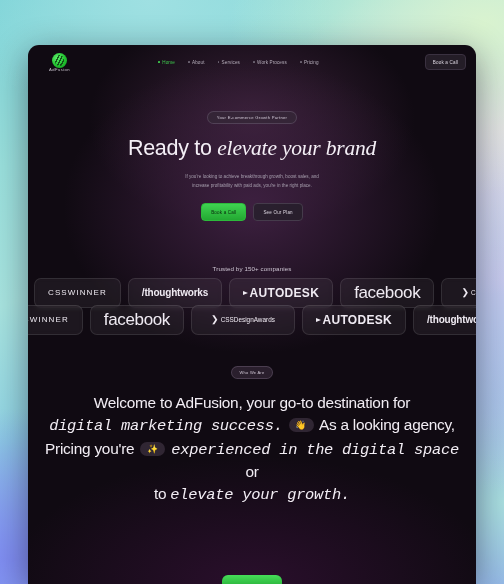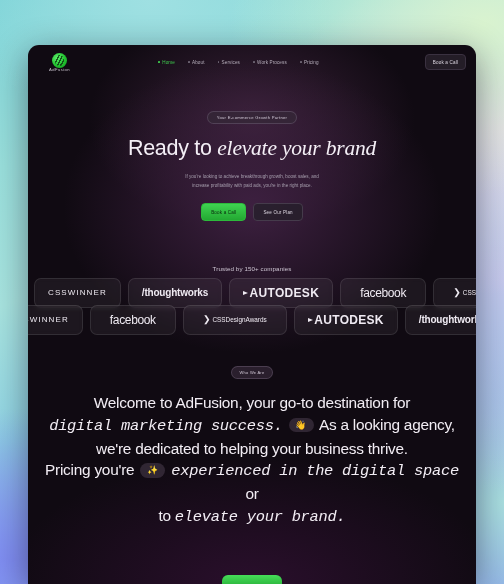--- a/index.html
+++ b/index.html
@@ -87,21 +87,21 @@
   .row.r2 { margin-top:7px; margin-left:-32px; }
   .chip { height:30px; min-width:86px; display:flex; align-items:center; justify-content:center;
     border-radius:7px; background:rgba(255,255,255,.055);
     border:1px solid rgba(255,255,255,.1); color:#efeaf2; flex:0 0 auto; padding:0 13px;
     backdrop-filter:blur(2px); }
   .chip.wide { min-width:104px; }
   .logo-txt { font-size:8.2px; white-space:nowrap; display:flex; align-items:center; gap:2px; }
   .lg-csswinner { font-size:8px; letter-spacing:1.1px; color:#efeaf2; }
   .lg-thought { font-size:10px; font-weight:bold; letter-spacing:-.2px; }
   .lg-autodesk { font-size:12px; font-weight:bold; letter-spacing:.3px; }
-  .lg-fb { font-size:12px; letter-spacing:-.35px; }
+  .lg-fb { font-size:17px; letter-spacing:-.35px; }
   .lg-cda { font-size:6.4px; letter-spacing:0; }
   .tri { width:0;height:0;border-left:5.5px solid #efeaf2;
          border-top:2.6px solid transparent;border-bottom:2.6px solid transparent;
          margin-right:1.5px; }
   .swoosh { font-size:9px; line-height:1; margin-right:2px; }
 
   
   .who { margin-top:30px; text-align:center; padding:0 16px; }
   .who .pill { font-size:4px; padding:3px 8px; }
   .who-copy { margin-top:13px; font-size:15.4px; line-height:1.42; color:#f2edf4;
@@ -225,29 +225,28 @@
 
     <div class="who">
       <div class="pill">Who We Are</div>
       <div class="who-copy">
         <div>Welcome to AdFusion, your go-to destination for</div>
         <div>
           <span class="ital">digital marketing success.</span>
           <span class="emoji-chip">👋</span>
           <span>As a looking agency,</span>
         </div>
-        <div>we're dedicated to helping your business thrive.</div>
         <div>
           <span>Pricing you're</span>
           <span class="emoji-chip">✨</span>
           <span class="ital">experienced in the digital space</span>
           <span>or</span>
         </div>
         <div>
           <span>to</span>
-          <span class="ital">elevate your brand.</span>
+          <span class="ital">elevate your growth.</span>
         </div>
       </div>
     </div>
 
     <div class="btm-btn"></div>
   </div>
 </div>
 
 </body></html>

